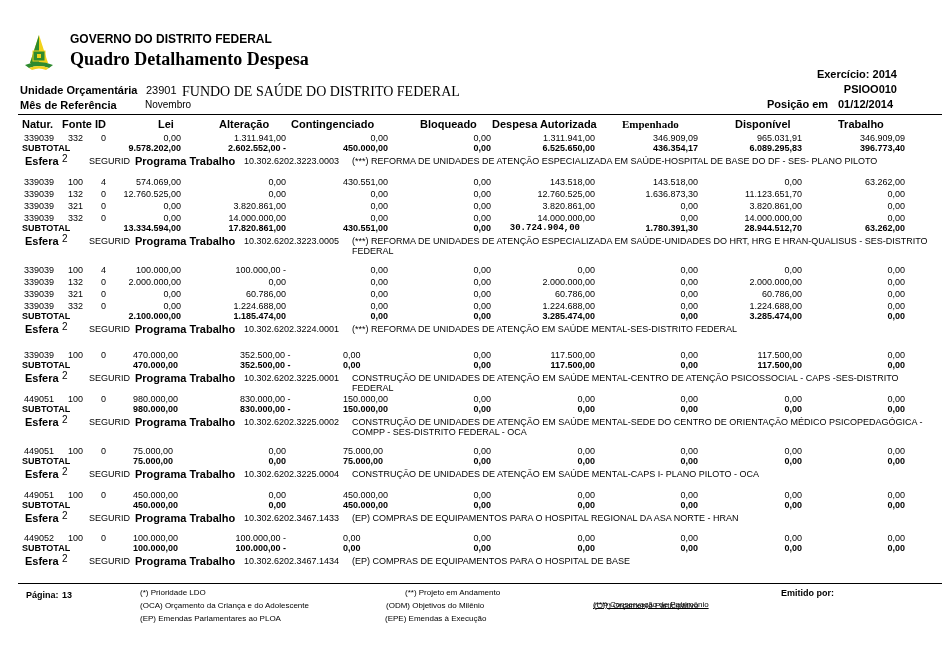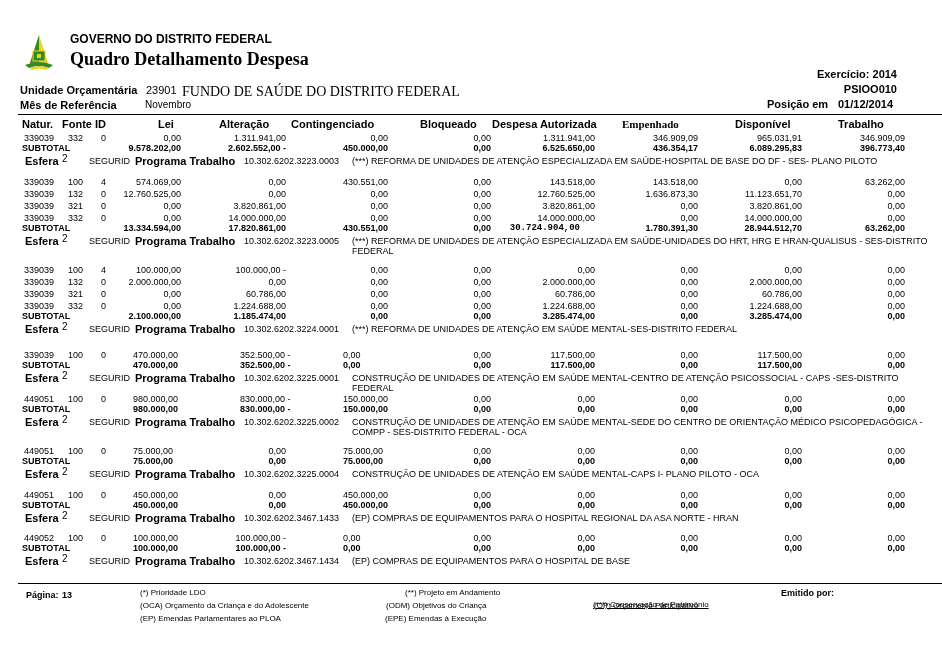--- a/index.html
+++ b/index.html
@@ -416,18 +416,18 @@
   </div>
 
 <div class="hr" style="top:583px;"></div>
 <div class="footer">
   <span style="left:26px;top:2px;font-size:9px;font-weight:bold;">Página:</span>
   <span style="left:62px;top:2px;font-size:9px;font-weight:bold;">13</span>
   <span style="left:140px;top:0px;">(*)  Prioridade LDO</span>
   <span style="left:140px;top:13px;">(OCA)  Orçamento da Criança e do Adolescente</span>
   <span style="left:140px;top:26px;">(EP)  Emendas Parlamentares ao PLOA</span>
   <span style="left:385px;top:0px;margin-left:20px;">(**)  Projeto em Andamento</span>
-  <span style="left:386px;top:13px;">(ODM) Objetivos do Criança</span>
+  <span style="left:386px;top:13px;">(ODM) Objetivos do Milênio</span>
   <span style="left:385px;top:26px;">(EPE) Emendas à Execução</span>
   <span style="left:593px;top:12px;text-decoration:underline;">(***)  Conservação de Patrimônio</span>
   <span style="left:594px;top:13px;">(OP) Orçamento Participativo</span>
   <span style="left:781px;top:0px;font-size:9px;font-weight:bold;">Emitido por:</span>
 </div>
 
 </body></html>

